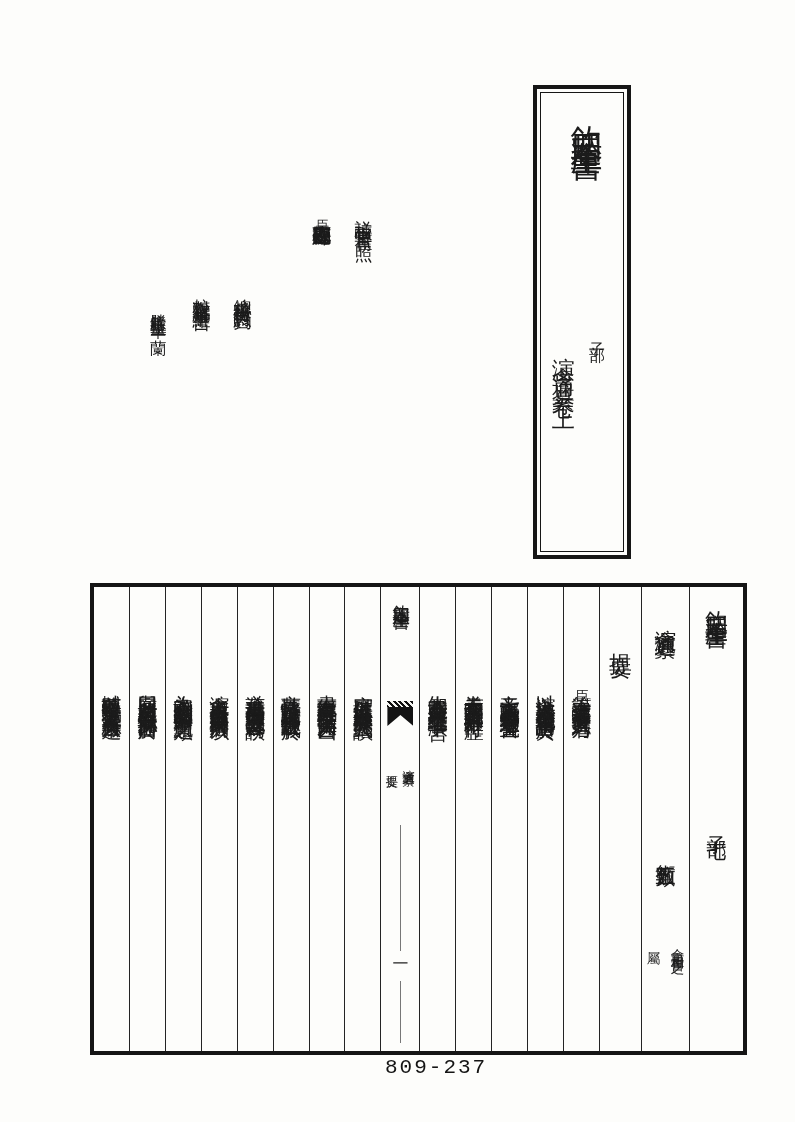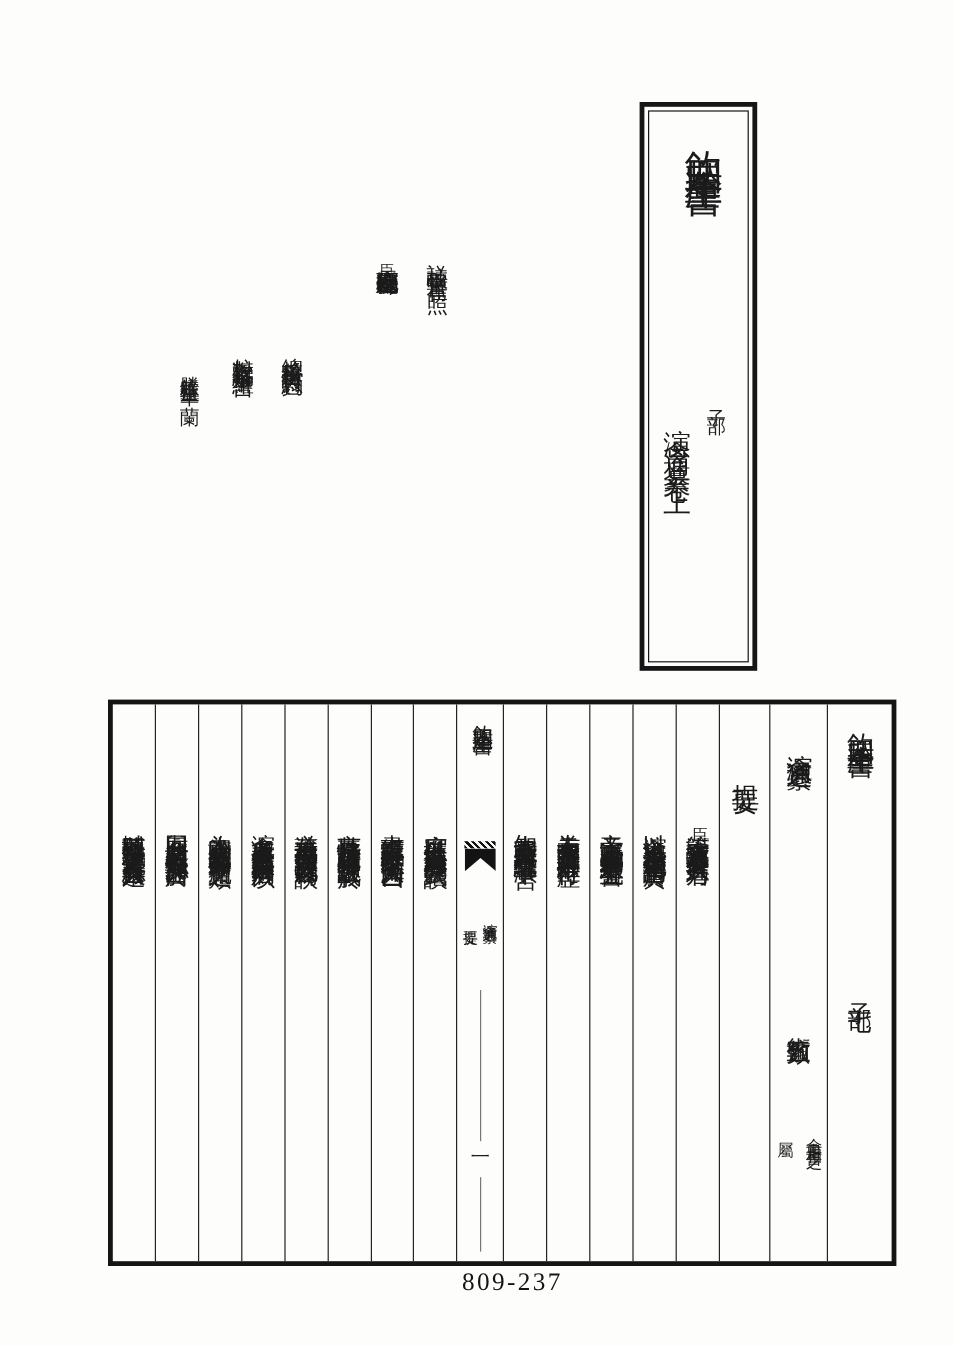--- a/index.html
+++ b/index.html
@@ -82,21 +82,21 @@
   }
   .bx-book{top:172px;right:3px;font-size:12.5px;letter-spacing:1.5px;}
   .bx-sec{top:178px;left:3px;font-size:12.5px;letter-spacing:1.5px;}
   .bx-line1{position:absolute;top:238px;left:50%;width:1px;height:126px;background:#777;}
   .bx-folio{top:368px;font-size:16px;letter-spacing:0;}
   .bx-line2{position:absolute;top:394px;left:50%;width:1px;height:62px;background:#777;}
 
   
   .page-number{
     position:absolute;left:385px;top:1056px;
-    font-family:Liberation Serif, serif;
+    font-family:Liberation Mono, monospace;
     font-size:21px;letter-spacing:2px;color:#141414;
   }
 </style>
 </head>
 <body>
 
 <div class="page">
 
   <div class="upper-box">
     <div class="upper-inner">

